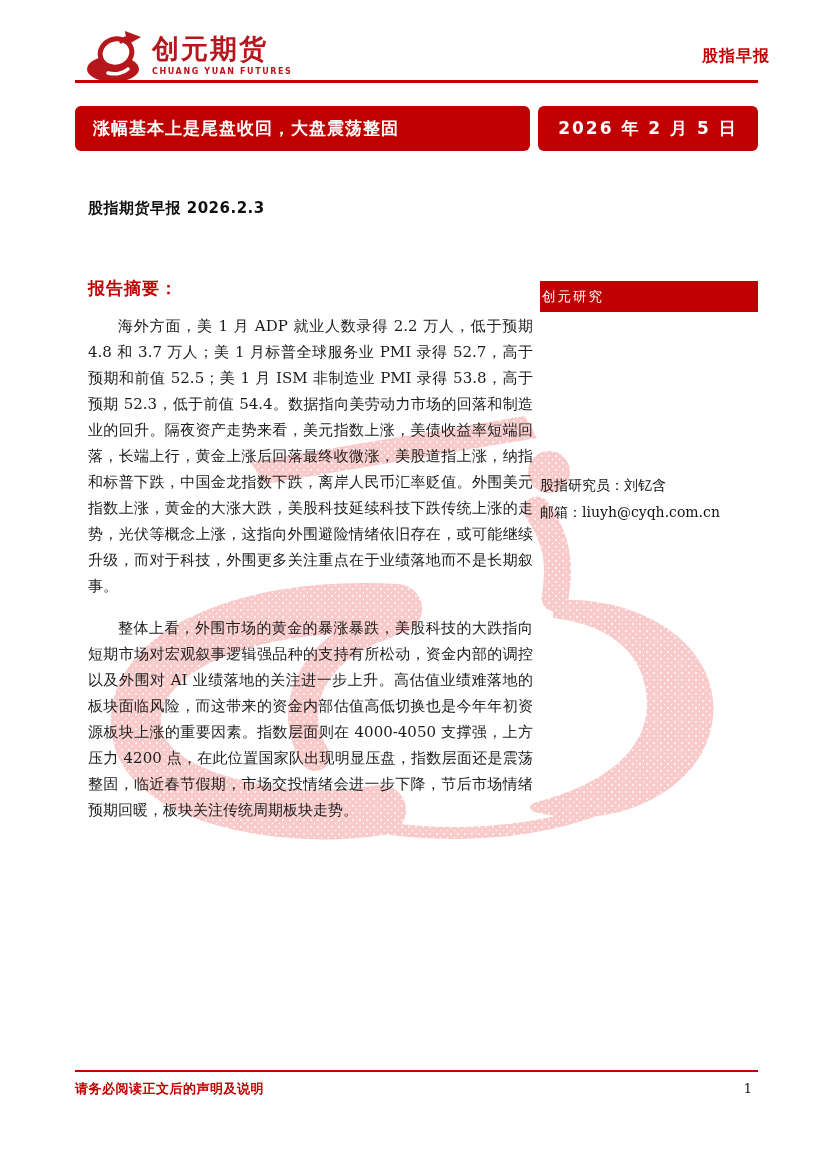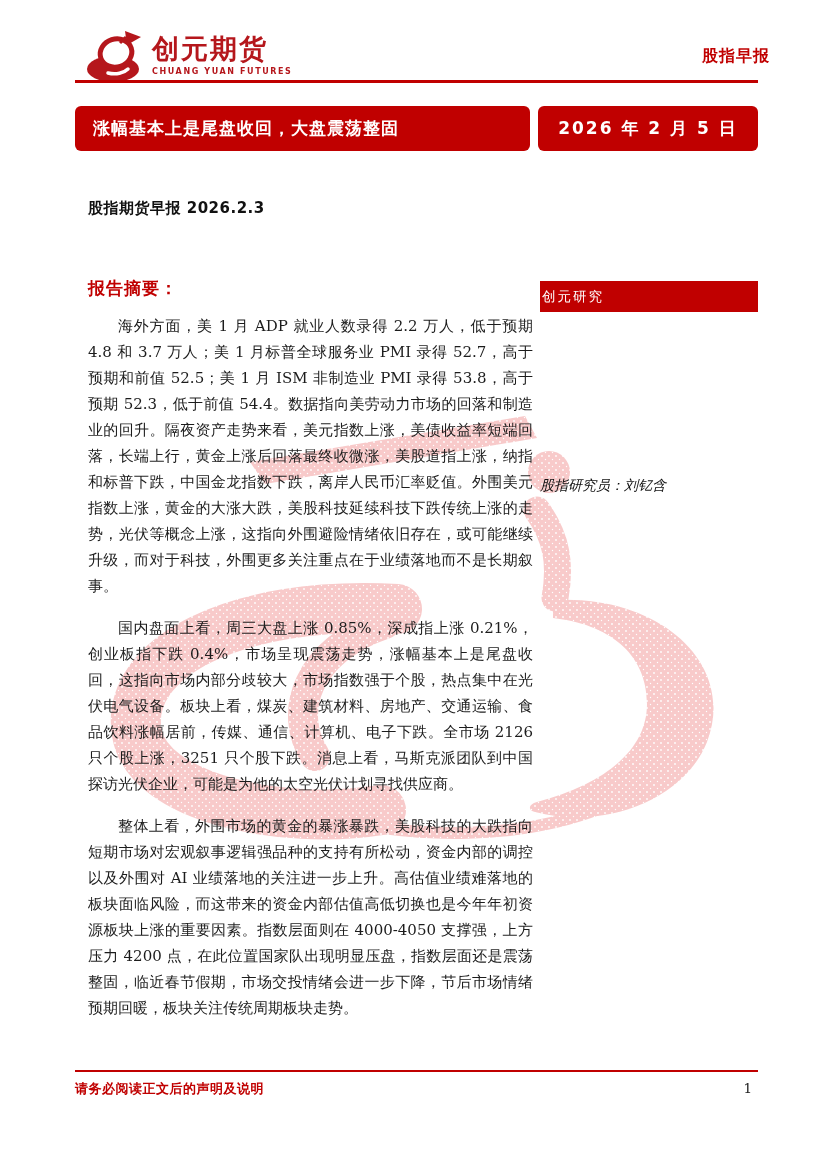--- a/index.html
+++ b/index.html
@@ -86,21 +86,21 @@
     text-align:justify;text-indent:2em;margin:0 0 16px 0;
   }
   .aside-col{
     position:absolute;left:540px;top:281px;width:218px;z-index:1;
   }
   .research-box{
     height:31px;background:var(--accent);color:#ffffff;
     font-family:"DejaVu Serif", serif;font-size:13.5px;
     line-height:31px;padding-left:2px;letter-spacing:2px;
   }
-  .analyst{margin-top:160px;font-size:14px;color:#111111;font-style:italic;}
+  .analyst{margin-top:160px;font-size:14px;color:#111111;}
   .analyst div{line-height:27px;}
   
   .ftr-rule{
     position:absolute;left:75px;top:1070px;width:683px;height:2px;
     background:var(--accent);z-index:1;
   }
   .ftr-row{
     position:absolute;left:75px;top:1080px;width:683px;z-index:1;
     display:flex;justify-content:space-between;align-items:baseline;
   }
@@ -163,28 +163,28 @@
   <div class="title-row">
     <div class="title-box">涨幅基本上是尾盘收回，大盘震荡整固</div>
     <div class="date-box">2026 年 2 月 5 日</div>
   </div>
 
   <div class="subtitle">股指期货早报 2026.2.3</div>
 
   <div class="body-col">
     <h2 class="summary-h">报告摘要：</h2>
     <p>海外方面，美 1 月 ADP 就业人数录得 2.2 万人，低于预期 4.8 和 3.7 万人；美 1 月标普全球服务业 PMI 录得 52.7，高于预期和前值 52.5；美 1 月 ISM 非制造业 PMI 录得 53.8，高于预期 52.3，低于前值 54.4。数据指向美劳动力市场的回落和制造业的回升。隔夜资产走势来看，美元指数上涨，美债收益率短端回落，长端上行，黄金上涨后回落最终收微涨，美股道指上涨，纳指和标普下跌，中国金龙指数下跌，离岸人民币汇率贬值。外围美元指数上涨，黄金的大涨大跌，美股科技延续科技下跌传统上涨的走势，光伏等概念上涨，这指向外围避险情绪依旧存在，或可能继续升级，而对于科技，外围更多关注重点在于业绩落地而不是长期叙事。</p>
-    <p>国内盘面上看，周三大盘上涨 0.85%，深成指上涨 0.21%，创业板指下跌 0.4%，市场呈现震荡走势，涨幅基本上是尾盘收回，这指向市场内部分歧较大，市场指数强于个股，热点集中在光伏电气设备。板块上看，煤炭、建筑材料、房地产、交通运输、食品饮料涨幅居前，传媒、通信、计算机、电子下跌。全市场 2126 只个股上涨，3251 只个股下跌。消息上看，马斯克派团队到中国探访光伏企业，可能是为他的太空光伏计划寻找供应商。</p>
     <p>整体上看，外围市场的黄金的暴涨暴跌，美股科技的大跌指向短期市场对宏观叙事逻辑强品种的支持有所松动，资金内部的调控以及外围对 AI 业绩落地的关注进一步上升。高估值业绩难落地的板块面临风险，而这带来的资金内部估值高低切换也是今年年初资源板块上涨的重要因素。指数层面则在 4000-4050 支撑强，上方压力 4200 点，在此位置国家队出现明显压盘，指数层面还是震荡整固，临近春节假期，市场交投情绪会进一步下降，节后市场情绪预期回暖，板块关注传统周期板块走势。</p>
   </div>
 
   <div class="aside-col">
     <div class="research-box">创元研究</div>
     <div class="analyst">
       <div>股指研究员：刘钇含</div>
+      <div>邮箱：liuyh@cyqh.com.cn</div>
     </div>
   </div>
 
   <div class="ftr-rule"></div>
   <div class="ftr-row">
     <span class="ftr-disclaimer">请务必阅读正文后的声明及说明</span>
     <span class="ftr-page">1</span>
   </div>
 
 </div>

